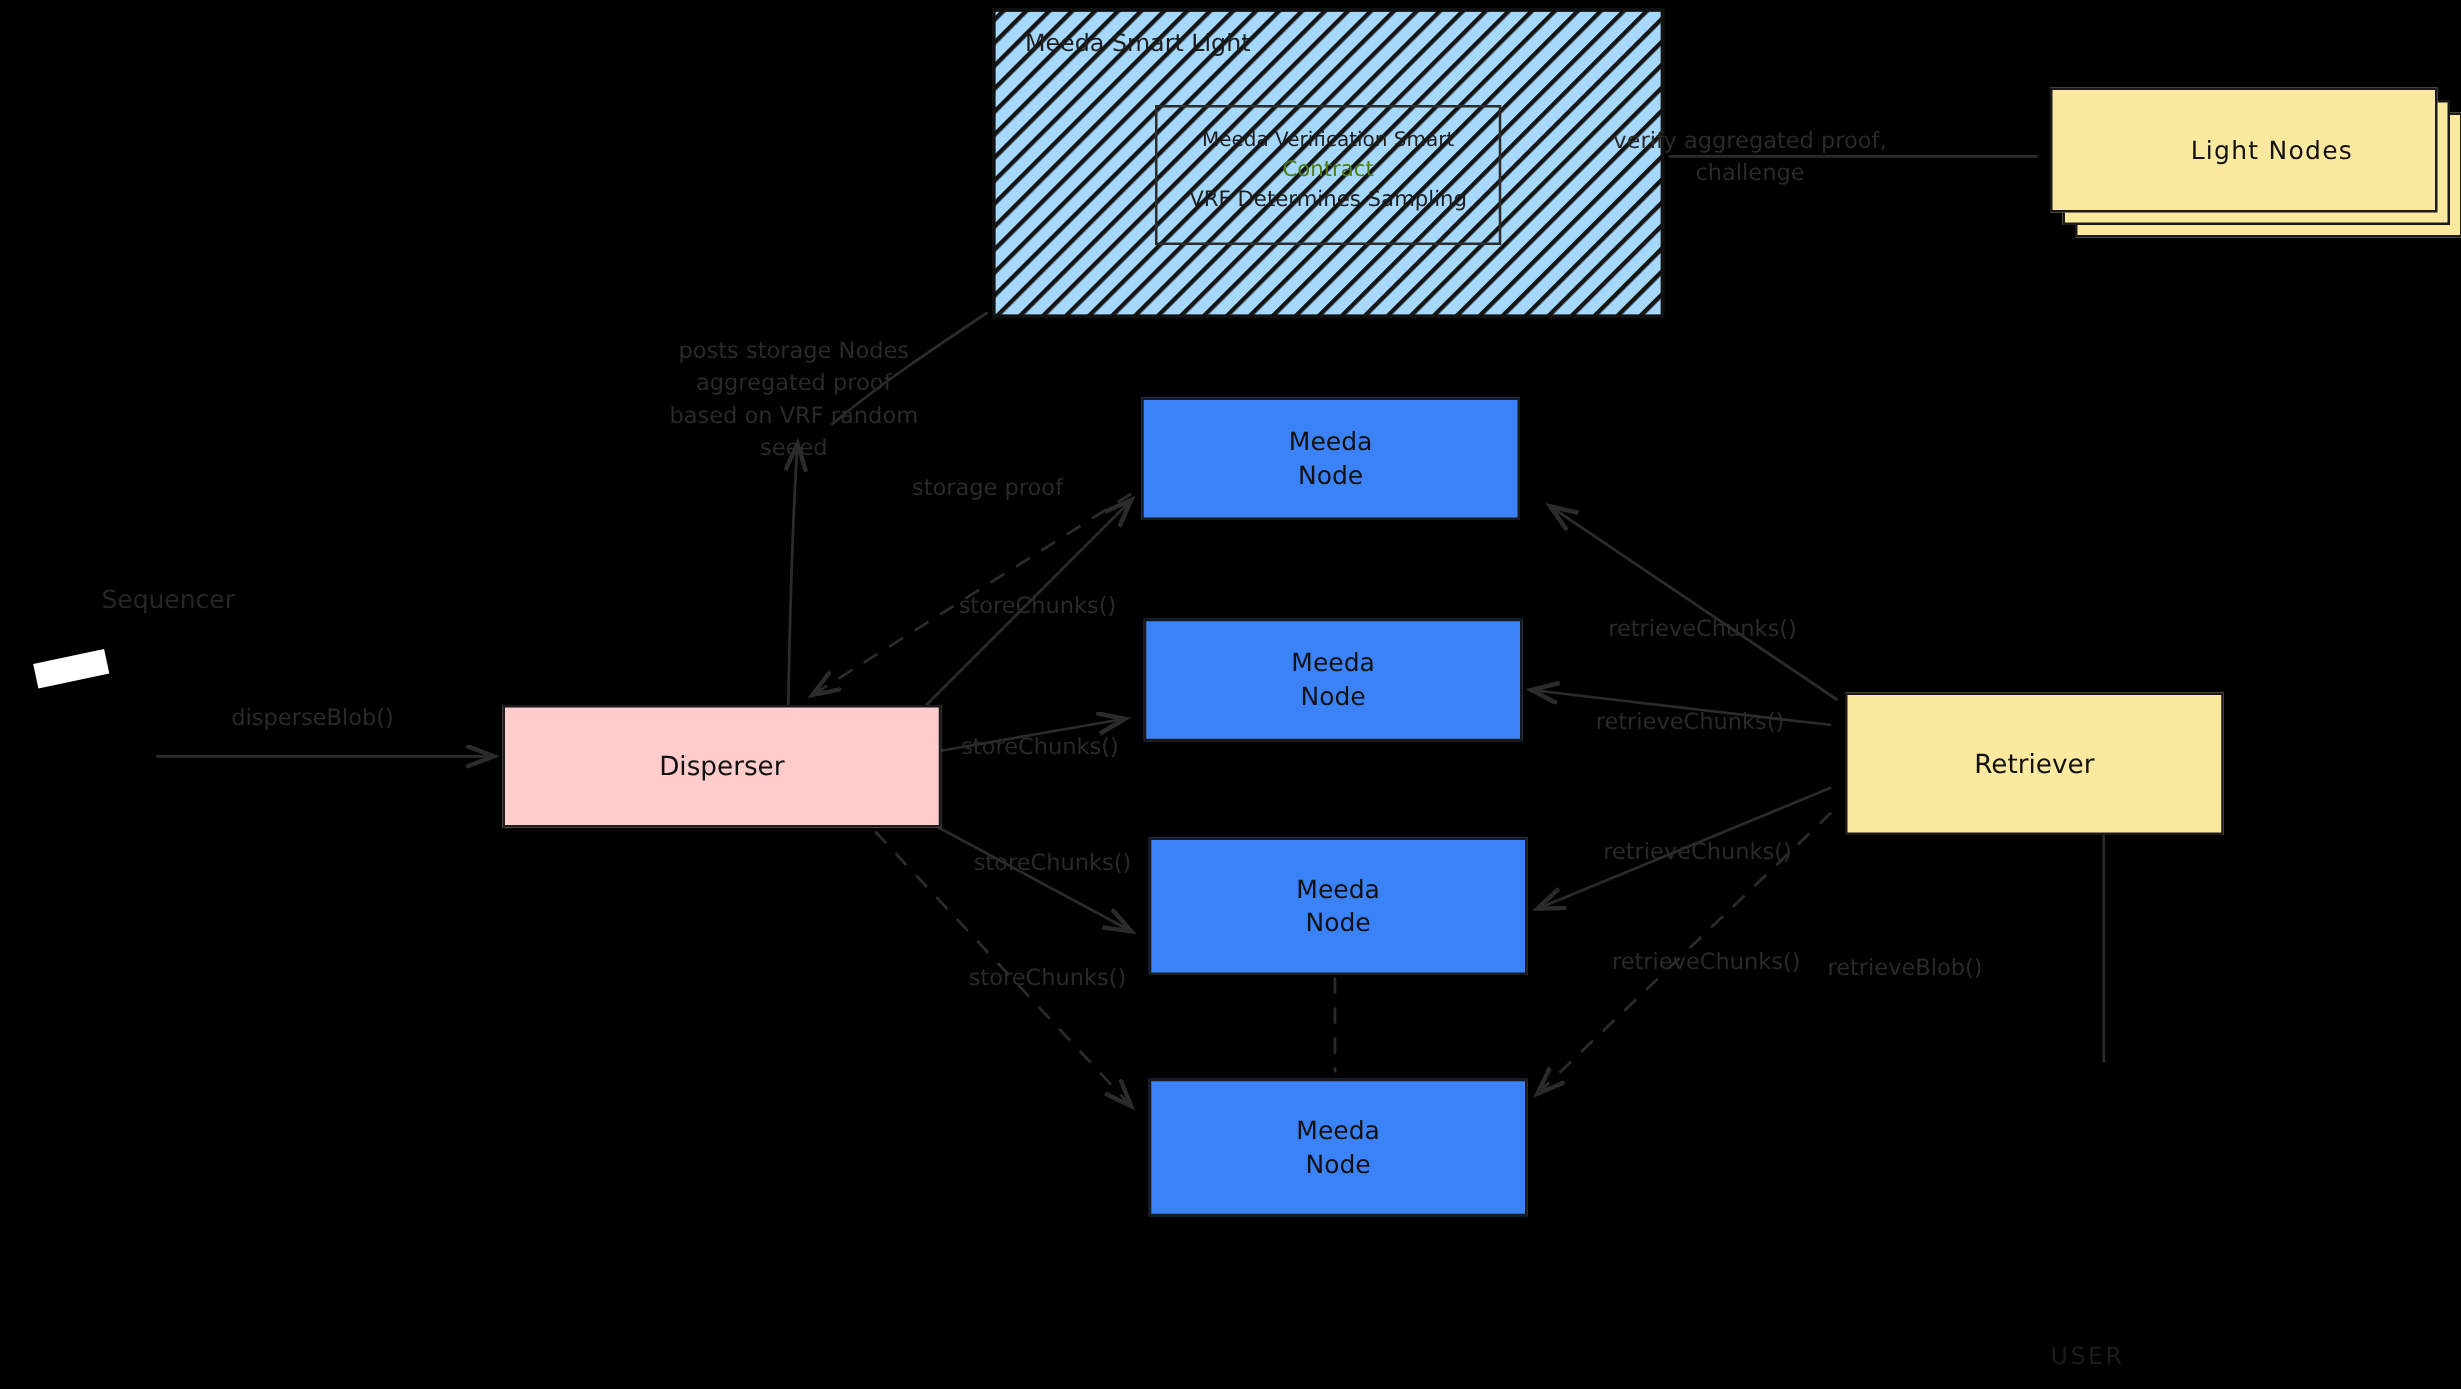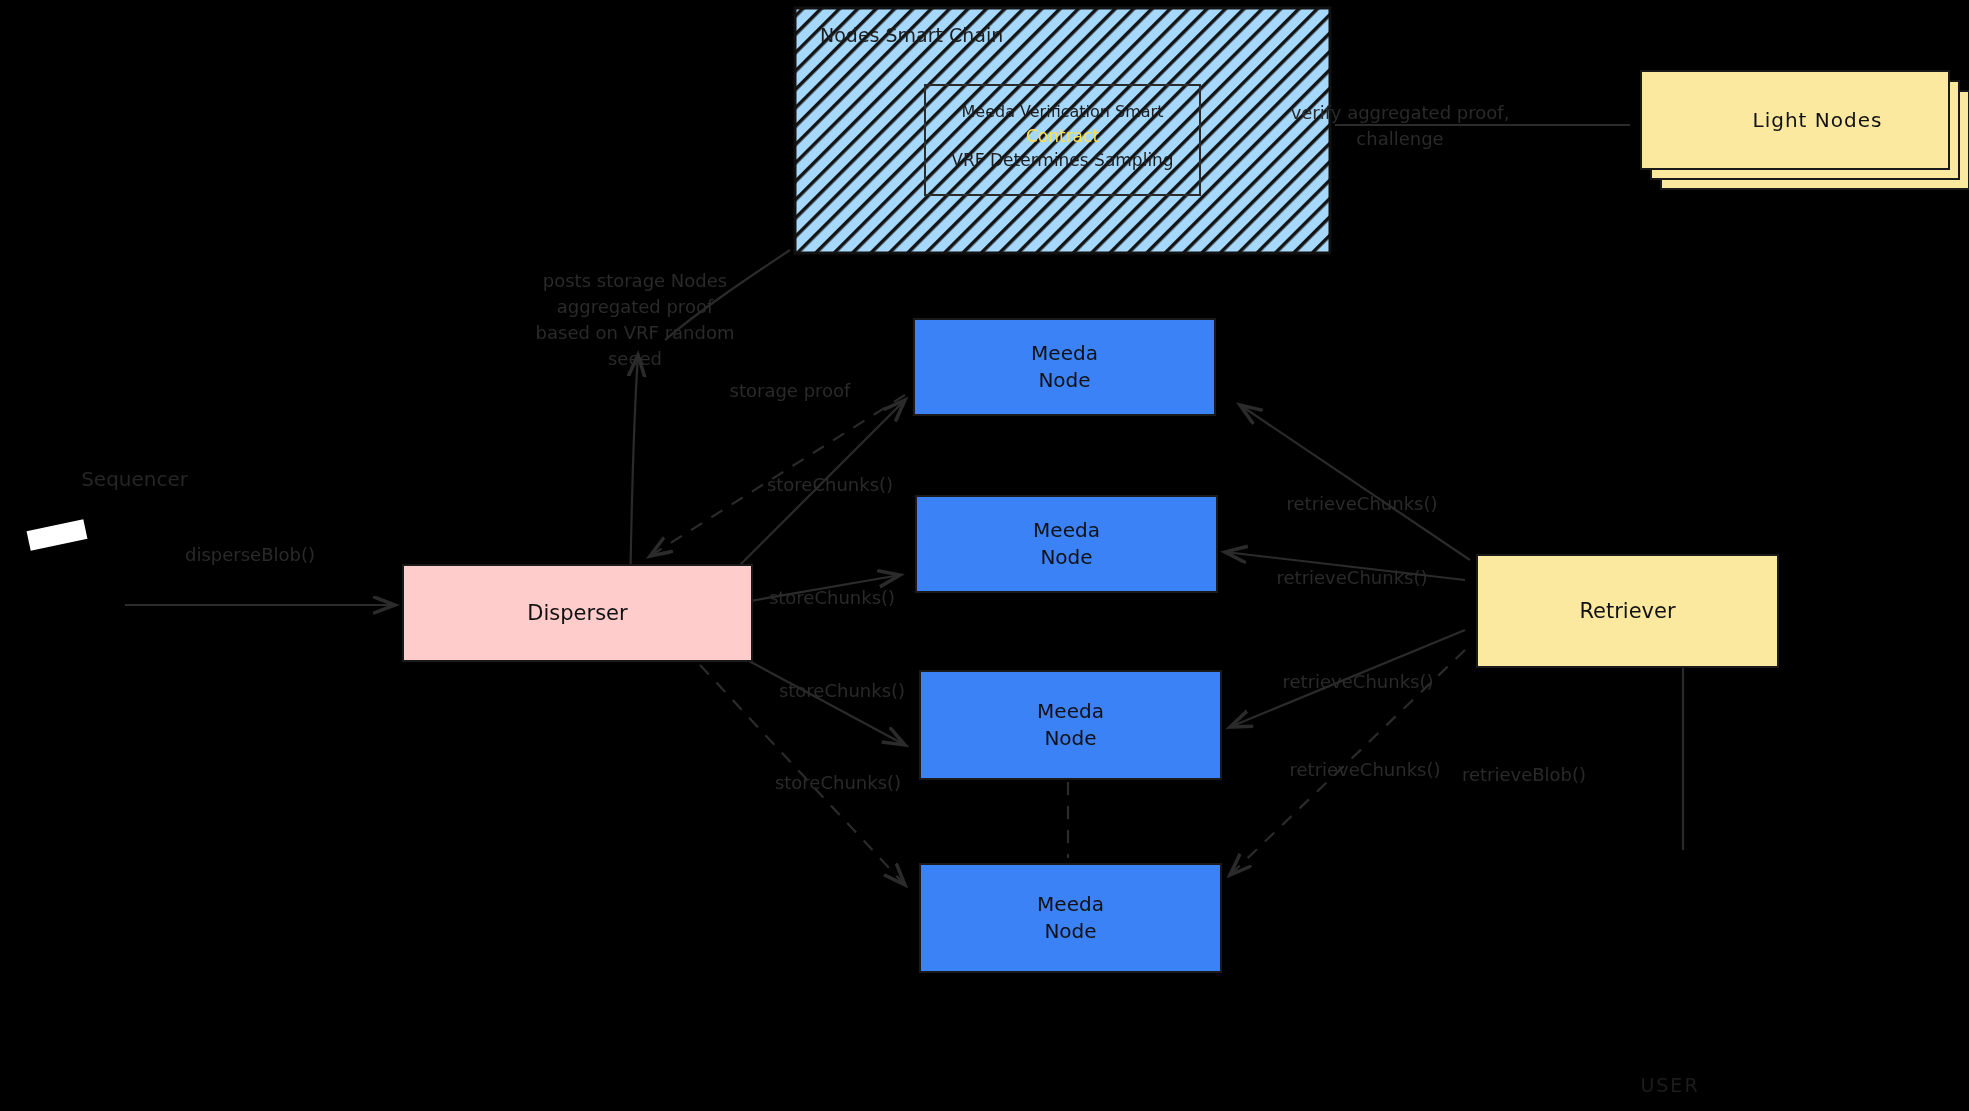--- a/index.html
+++ b/index.html
@@ -68,23 +68,23 @@
     <path class="sl" d="M1470,560 L1240,405" marker-end="url(#ah)"></path>
     <path class="sl" d="M1465,580 L1225,552" marker-end="url(#ah)"></path>
     <path class="sl" d="M1465,630 L1230,727" marker-end="url(#ah)"></path>
     <path class="dl" d="M1465,650 L1230,875" marker-end="url(#ah)"></path>
 
     <path class="sl" d="M1683,668 L1683,850"></path>
 
     <path class="dl" d="M1068,782 L1068,858"></path>
   </svg>
 
-  <div class="lbl hatch" style="left:820px;top:22px;width:320px;font-size:19px;text-align:left;color:#1d1d1d;">Nodes Smart Chain</div>
+  <div class="lbl hatch" style="left:820px;top:22px;width:320px;font-size:19px;text-align:left;color:#1d1d1d;">Meeda Smart Light</div>
   <div class="lbl" style="left:930px;top:100px;width:265px;font-size:16px;color:#1d1d1d;">Meeda Verification Smart</div>
-  <div class="lbl" style="left:930px;top:124px;width:265px;font-size:17px;color:#fde047;">Contract</div>
+  <div class="lbl" style="left:930px;top:124px;width:265px;font-size:17px;color:#4d7c0f;">Contract</div>
   <div class="lbl" style="left:930px;top:148px;width:265px;font-size:17px;color:#1d1d1d;">VRF Determines Sampling</div>
 
   <div class="stackwrap" style="left:1640px;top:70px;width:330px;height:115px;">
     <div class="stk" style="left:20px;top:20px;width:310px;height:100px;"></div>
     <div class="stk" style="left:10px;top:10px;width:310px;height:100px;"></div>
     <div class="stk" style="left:0px;top:0px;width:310px;height:100px;display:flex;align-items:center;justify-content:center;padding-left:45px;">
       <span style="font-size:20px;letter-spacing:1px;color:#111;">Light Nodes</span>
     </div>
   </div>
 
@@ -114,21 +114,21 @@
     <span style="font-size:20px;">Meeda</span>
     <span style="font-size:20px;">Node</span>
   </div>
 
   <div class="node yellow" style="left:1476px;top:554px;width:303px;height:114px;">
     <span style="font-size:21px;">Retriever</span>
   </div>
 
   <div class="lbl vdim" style="left:1600px;top:1072px;width:140px;font-size:19px;letter-spacing:2px;">USER</div>
 
-  <div class="lbl" style="left:140px;top:542px;width:220px;font-size:18px;">disperseBlob()</div>
+  <div class="lbl" style="left:140px;top:562px;width:220px;font-size:18px;">disperseBlob()</div>
 
   <div class="lbl" style="left:520px;top:268px;width:230px;font-size:18px;">posts storage Nodes
 aggregated proof
 based on VRF random
 seeed</div>
 
   <div class="lbl" style="left:1285px;top:100px;width:230px;font-size:18px;">verify aggregated proof,
 challenge</div>
 
   <div class="lbl" style="left:700px;top:378px;width:180px;font-size:18px;">storage proof</div>

